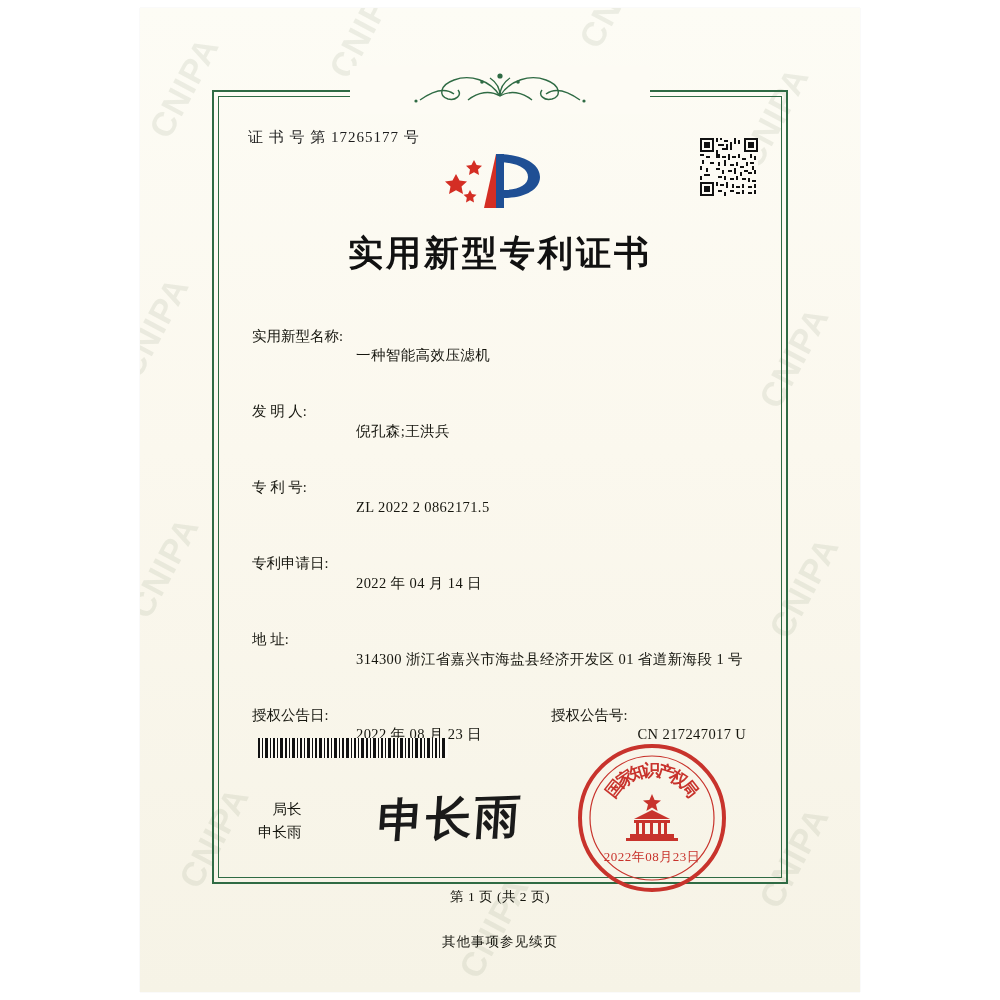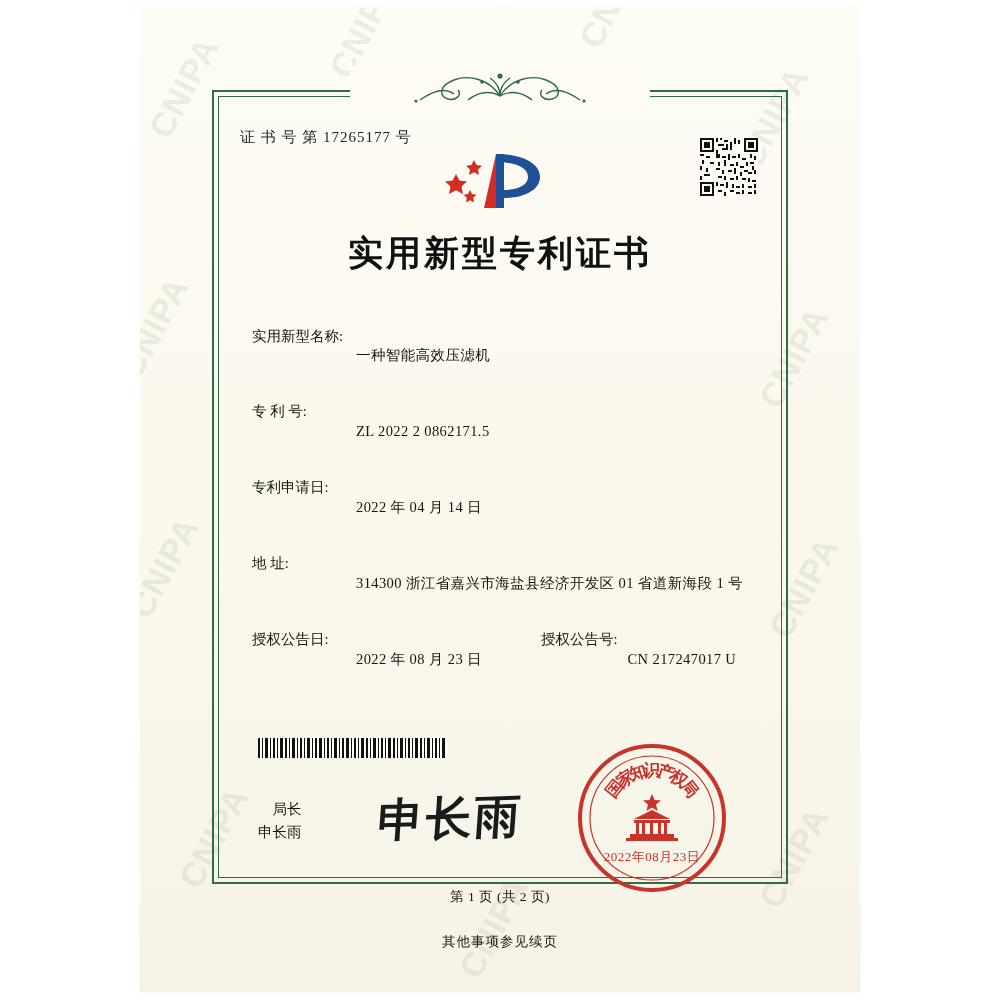--- a/index.html
+++ b/index.html
@@ -75,21 +75,21 @@
     width: 300px;
     height: 48px;
     background: #fdfbf4;
     display: flex;
     align-items: center;
     justify-content: center;
   }
   
   .content {
     position: absolute;
-    left: 92px;
+    left: 100px;
     top: 120px;
     width: 660px;
   }
   .cert-no {
     font-size: 15px;
     color: #1d1d1d;
     letter-spacing: 1px;
     margin-left: 8px;
   }
   .qr {
@@ -143,20 +143,21 @@
     flex: 1;
     letter-spacing: 0.4px;
     margin-top: 39px;
   }
   .row.dual .val {
     flex: 0 0 auto;
     width: 185px;
   }
   .row.dual .lbl2 {
     white-space: nowrap;
+    margin-left: 10px;
   }
   .para {
     position: absolute;
     left: 112px;
     top: 572px;
     width: 578px;
     font-size: 13.5px;
     line-height: 1.72;
     color: #16160f;
     text-align: justify;
@@ -381,20 +382,24 @@
     </div>
 
     <div class="title">实用新型专利证书</div>
 
     <div class="fields">
       <div class="row">
         <span class="lbl">实用新型名称:</span>
         <span class="val">一种智能高效压滤机</span>
       </div>
       <div class="row">
+        <span class="lbl">发 明 人:</span>
+        <span class="val">倪孔森;王洪兵</span>
+      </div>
+      <div class="row">
         <span class="lbl">专 利 号:</span>
         <span class="val">ZL 2022 2 0862171.5</span>
       </div>
       <div class="row">
         <span class="lbl">专利申请日:</span>
         <span class="val">2022 年 04 月 14 日</span>
       </div>
       <div class="row">
         <span class="lbl">地 址:</span>
         <span class="val">314300 浙江省嘉兴市海盐县经济开发区 01 省道新海段 1 号</span>

